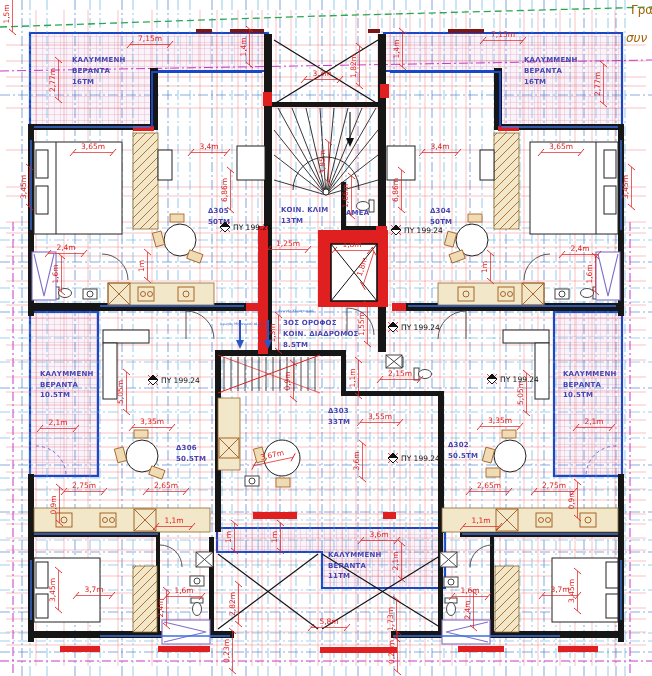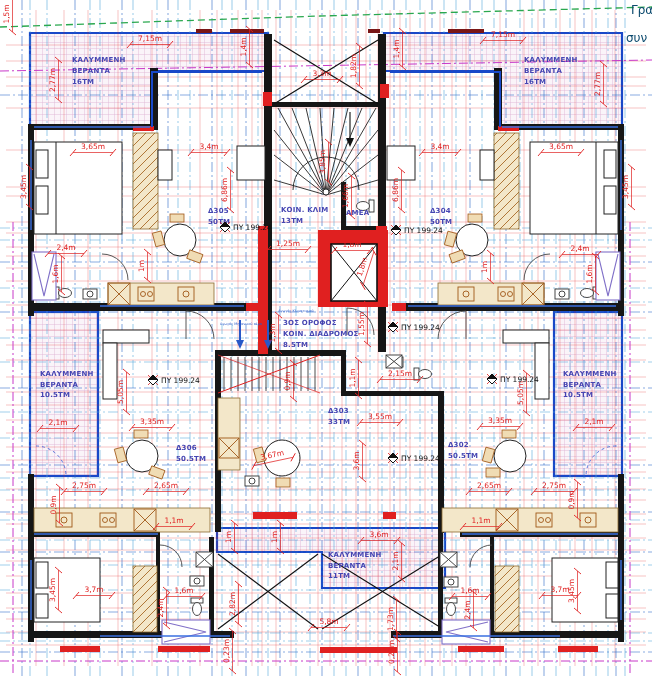--- a/index.html
+++ b/index.html
@@ -1,21 +1,21 @@
 <!DOCTYPE html>
 <html><head>
 <meta charset="utf-8">
 <style>
   html,body{margin:0;padding:0;background:#ffffff;}
   .stage{position:relative;width:652px;height:676px;overflow:hidden;background:#fff;
          font-family:"DejaVu Sans","Liberation Sans",sans-serif;}
   .stage svg{position:absolute;left:0;top:0;}
-  .corner-txt{position:absolute;color:#0c4a6e;font-size:12px;font-family:"DejaVu Sans",sans-serif;}
+  .corner-txt{position:absolute;color:#a16207;font-size:12px;font-family:"DejaVu Sans",sans-serif;}
   #corner-top{left:631px;top:3px;}
-  #corner-bot{left:626px;top:31px;}
+  #corner-bot{left:626px;top:31px;font-style:italic;}
   text.dim{fill:#e02020;font-size:7.5px;}
   text.room{fill:#4545b2;font-size:7px;font-weight:bold;letter-spacing:.2px;}
   text.py{fill:#111;font-size:7.5px;}
   text.duct{fill:#2858c8;font-size:3.4px;}
 </style>
 </head>
 <body>
 
 <div class="stage">
 <svg id="plan" width="652" height="676" viewBox="0 0 652 676">

